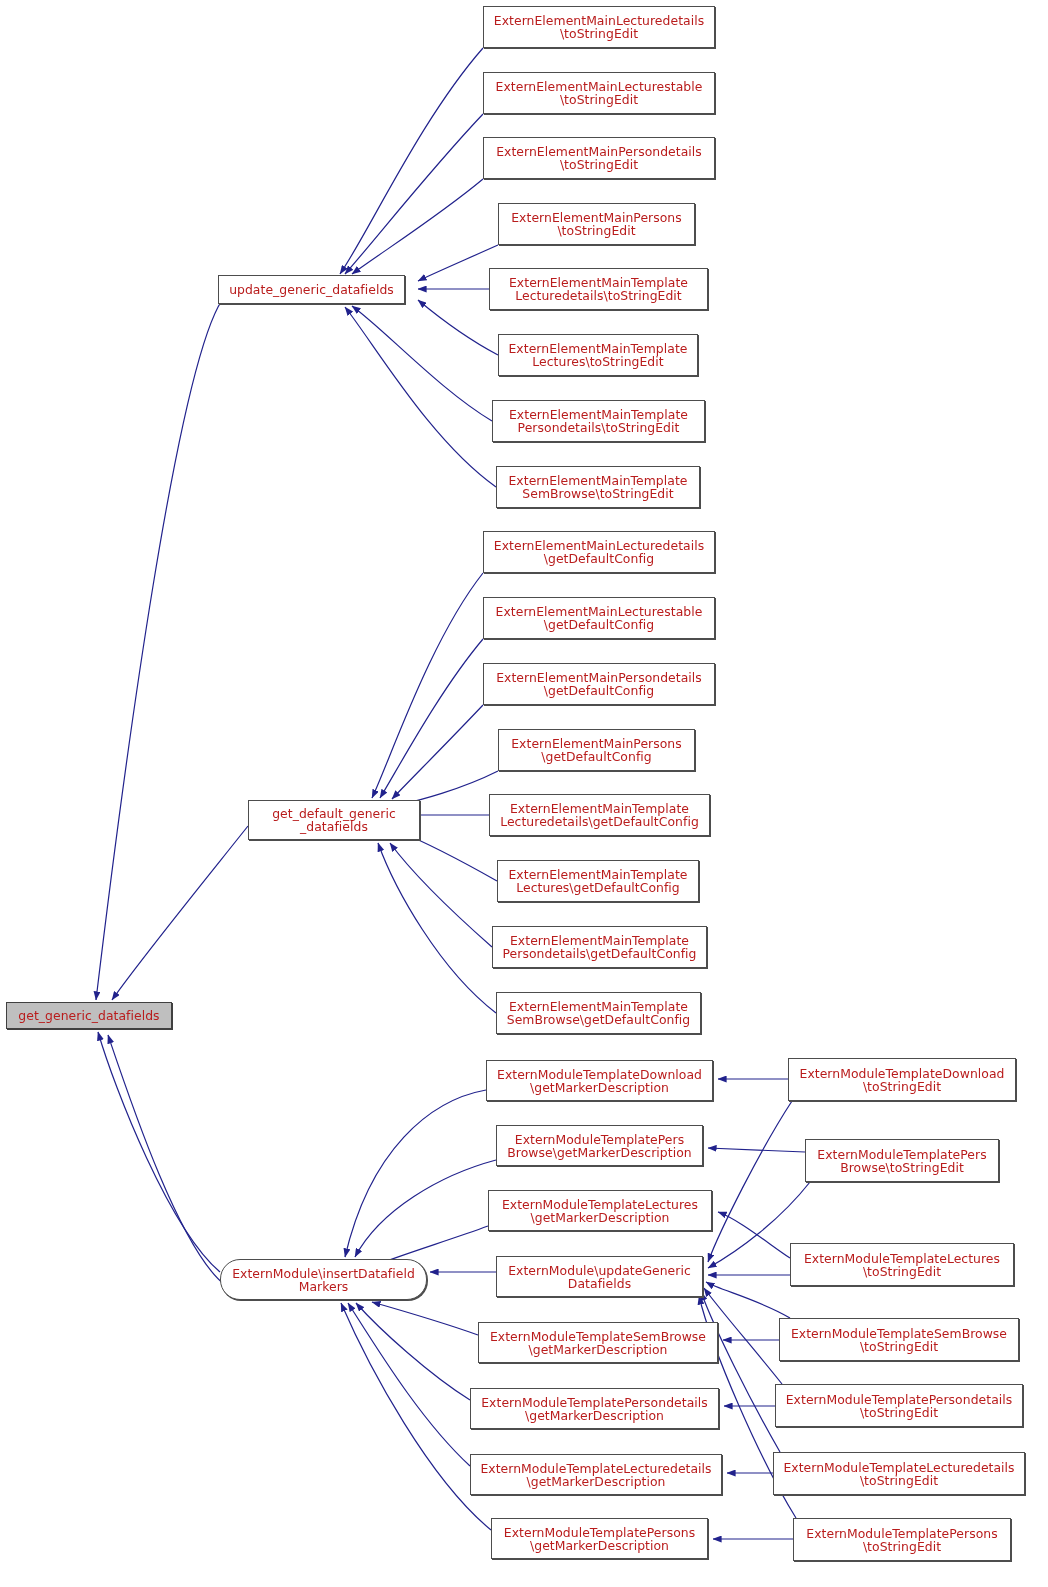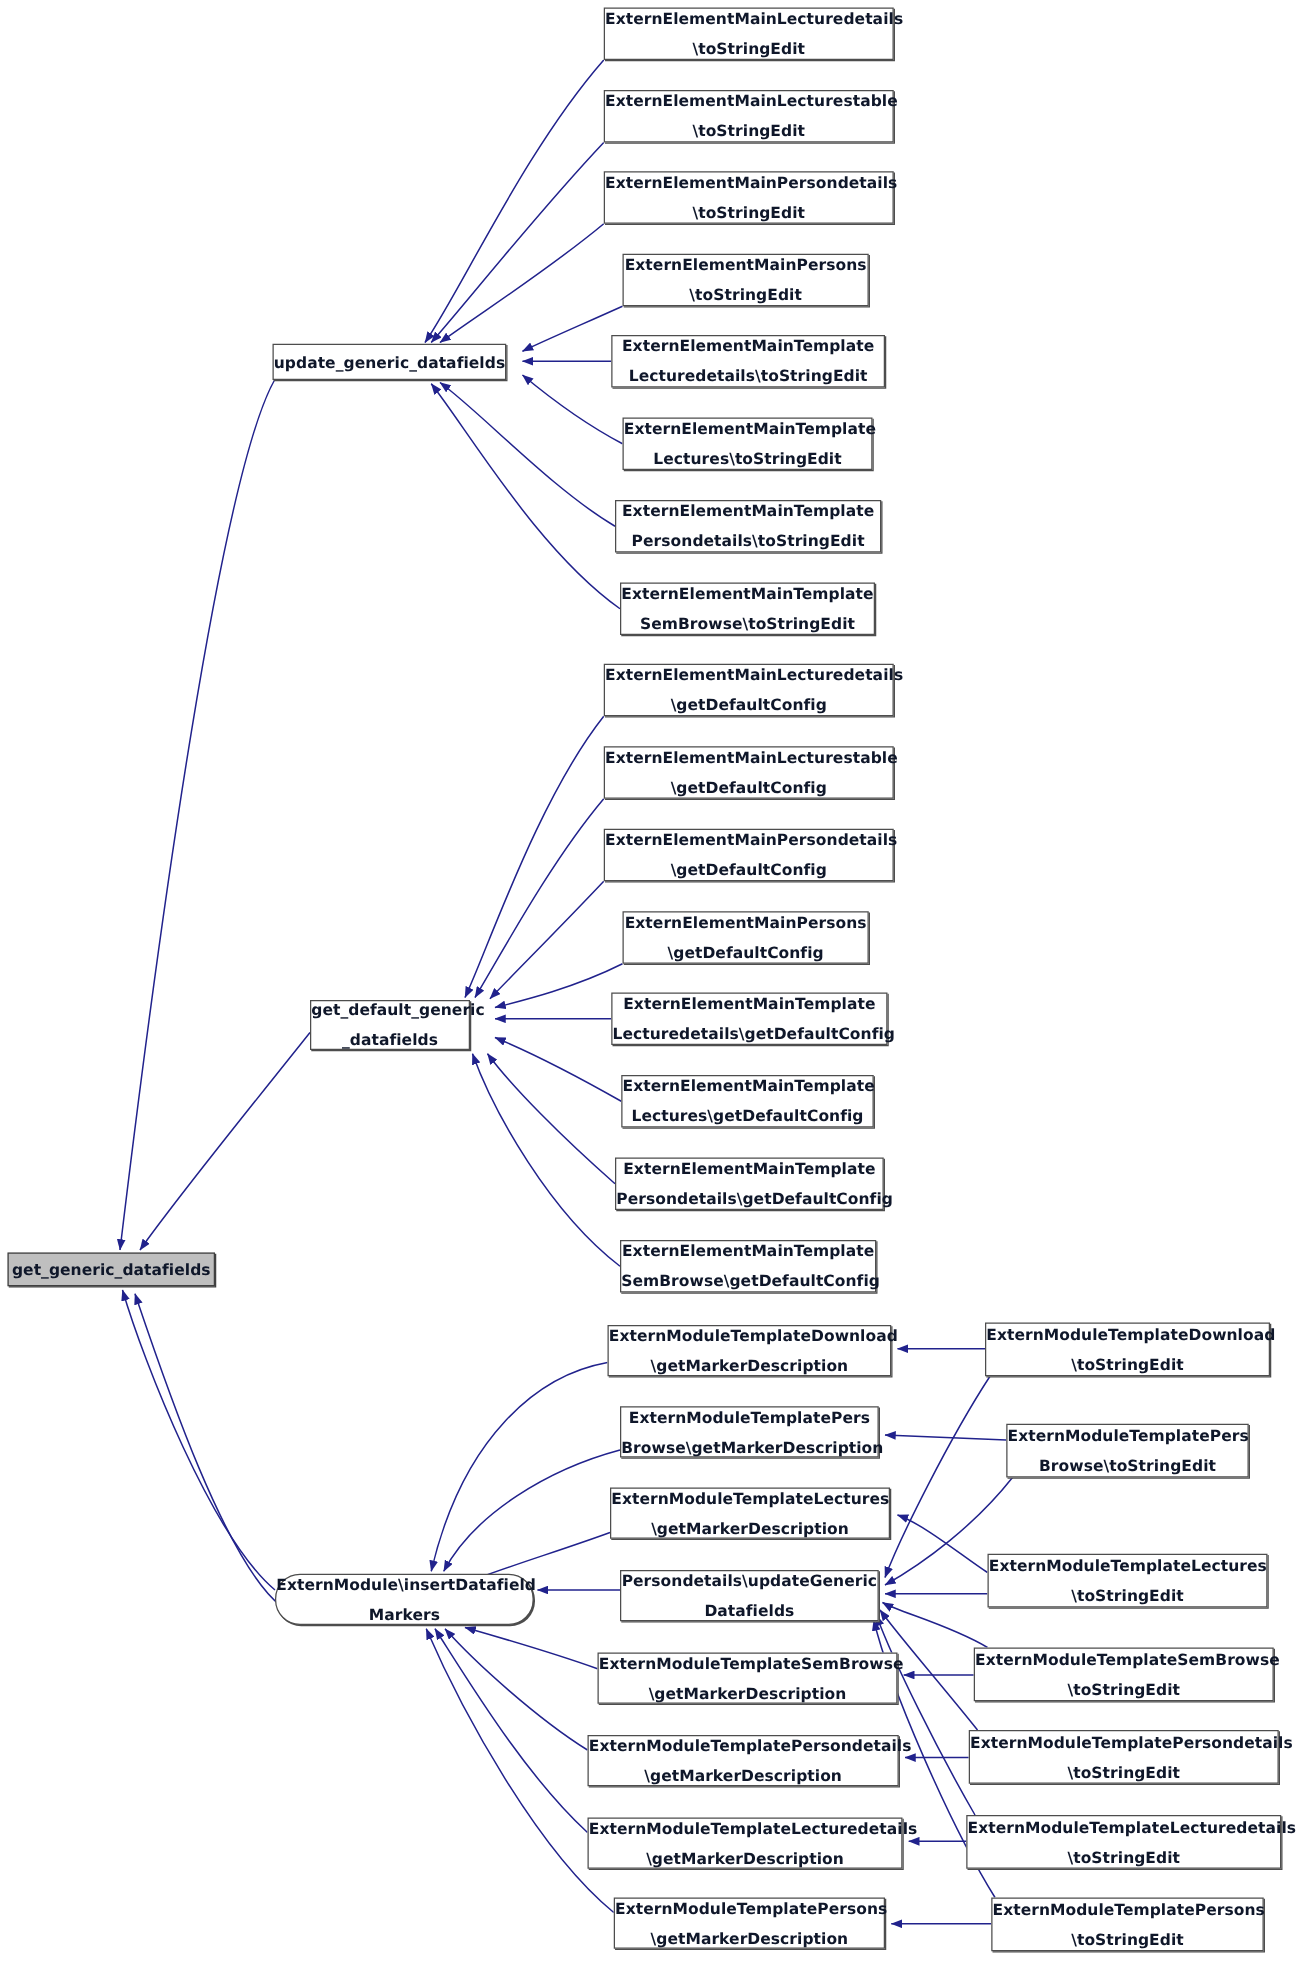--- a/index.html
+++ b/index.html
@@ -20,28 +20,27 @@
   }
   .node{
     position:absolute;
     box-sizing:border-box;
     border:1px solid #4d4d4d;
     background:#ffffff;
     display:flex;
     align-items:center;
     justify-content:center;
     text-align:center;
-    color:#0f172a;
+    color:#b91c1c;
     font-size:12.4px;
-    line-height:24px;
+    line-height:13px;
     letter-spacing:0.05px;
     white-space:pre-line;
     z-index:3;
     box-shadow:1px 1px 0 0 #4d4d4d;
-    font-weight:bold;
   }
   .node.root{
     background:#bfbfbf;
     border:1px solid #404040;
     box-shadow:1px 1px 0 0 #404040;
     align-items:center;
   }
   .node .lbl{display:block;width:100%;}
 </style>
 </head>
@@ -95,21 +94,21 @@
         <path d="M 790,1275 L 708,1275" fill="none" stroke="#21228c" stroke-width="1.2" marker-end="url(#arrowhead)"></path>
         <path d="M 790,1318 C 760,1300 720,1290 706,1282" fill="none" stroke="#21228c" stroke-width="1.2" marker-end="url(#arrowhead)"></path>
         <path d="M 782,1384 C 755,1350 720,1310 704,1288" fill="none" stroke="#21228c" stroke-width="1.2" marker-end="url(#arrowhead)"></path>
         <path d="M 780,1452 C 750,1400 715,1330 701,1292" fill="none" stroke="#21228c" stroke-width="1.2" marker-end="url(#arrowhead)"></path>
         <path d="M 796,1518 C 760,1460 712,1350 699,1296" fill="none" stroke="#21228c" stroke-width="1.2" marker-end="url(#arrowhead)"></path>
       </g>
   </svg>
   <div id="node-layer">
       <div class="node root" style="left: 6px; top: 1002px; width: 166px; height: 27px;"><span class="lbl">get_generic_datafields</span></div>
       <div class="node" style="left: 218px; top: 275px; width: 187px; height: 29px;"><span class="lbl">update_generic_datafields</span></div>
-      <div class="node" style="left: 248px; top: 800px; width: 128px; height: 40px;"><span class="lbl">get_default_generic
+      <div class="node" style="left: 248px; top: 800px; width: 172px; height: 40px;"><span class="lbl">get_default_generic
 _datafields</span></div>
       <div class="node" style="left: 220px; top: 1259px; width: 207px; height: 41px; border-radius: 20px;"><span class="lbl">ExternModule\insertDatafield
 Markers</span></div>
       <div class="node" style="left: 483px; top: 6px; width: 232px; height: 42px;"><span class="lbl">ExternElementMainLecturedetails
 \toStringEdit</span></div>
       <div class="node" style="left: 483px; top: 72px; width: 232px; height: 42px;"><span class="lbl">ExternElementMainLecturestable
 \toStringEdit</span></div>
       <div class="node" style="left: 483px; top: 137px; width: 232px; height: 42px;"><span class="lbl">ExternElementMainPersondetails
 \toStringEdit</span></div>
       <div class="node" style="left: 498px; top: 203px; width: 197px; height: 42px;"><span class="lbl">ExternElementMainPersons
@@ -137,21 +136,21 @@
       <div class="node" style="left: 492px; top: 926px; width: 215px; height: 42px;"><span class="lbl">ExternElementMainTemplate
 Persondetails\getDefaultConfig</span></div>
       <div class="node" style="left: 496px; top: 992px; width: 205px; height: 42px;"><span class="lbl">ExternElementMainTemplate
 SemBrowse\getDefaultConfig</span></div>
       <div class="node" style="left: 486px; top: 1060px; width: 227px; height: 41px;"><span class="lbl">ExternModuleTemplateDownload
 \getMarkerDescription</span></div>
       <div class="node" style="left: 496px; top: 1125px; width: 207px; height: 41px;"><span class="lbl">ExternModuleTemplatePers
 Browse\getMarkerDescription</span></div>
       <div class="node" style="left: 488px; top: 1190px; width: 224px; height: 41px;"><span class="lbl">ExternModuleTemplateLectures
 \getMarkerDescription</span></div>
-      <div class="node" style="left: 496px; top: 1256px; width: 207px; height: 41px;"><span class="lbl">Persondetails\updateGeneric
+      <div class="node" style="left: 496px; top: 1256px; width: 207px; height: 41px;"><span class="lbl">ExternModule\updateGeneric
 Datafields</span></div>
       <div class="node" style="left: 478px; top: 1322px; width: 240px; height: 41px;"><span class="lbl">ExternModuleTemplateSemBrowse
 \getMarkerDescription</span></div>
       <div class="node" style="left: 470px; top: 1388px; width: 249px; height: 41px;"><span class="lbl">ExternModuleTemplatePersondetails
 \getMarkerDescription</span></div>
       <div class="node" style="left: 470px; top: 1454px; width: 252px; height: 41px;"><span class="lbl">ExternModuleTemplateLecturedetails
 \getMarkerDescription</span></div>
       <div class="node" style="left: 491px; top: 1518px; width: 217px; height: 41px;"><span class="lbl">ExternModuleTemplatePersons
 \getMarkerDescription</span></div>
       <div class="node" style="left: 788px; top: 1058px; width: 228px; height: 43px;"><span class="lbl">ExternModuleTemplateDownload

